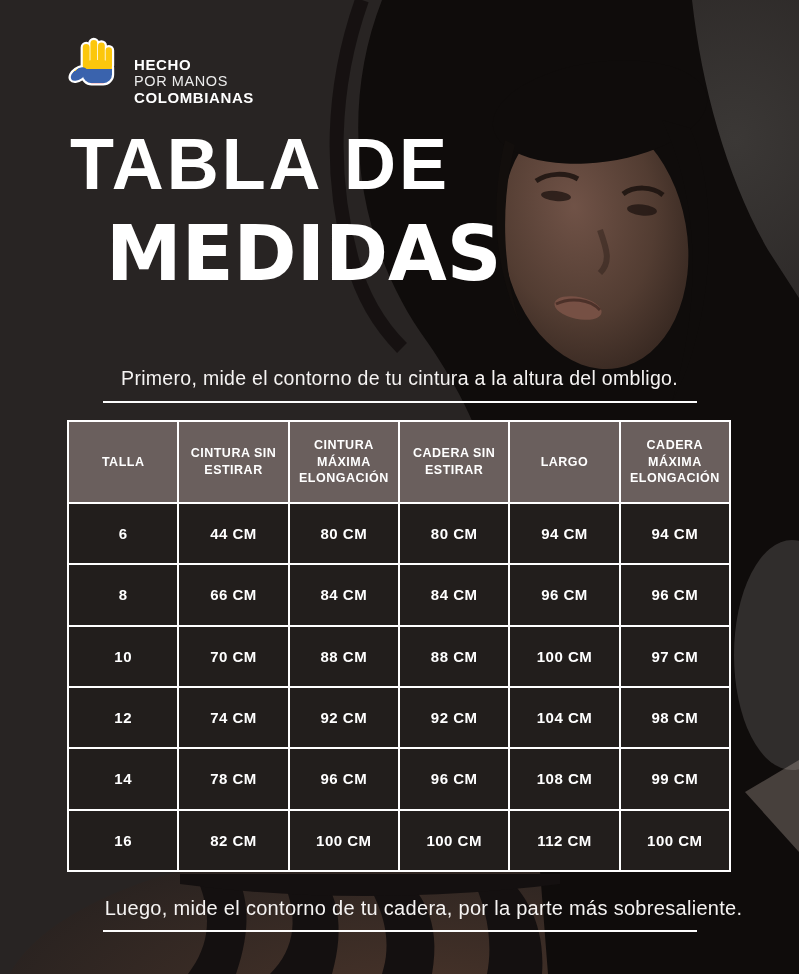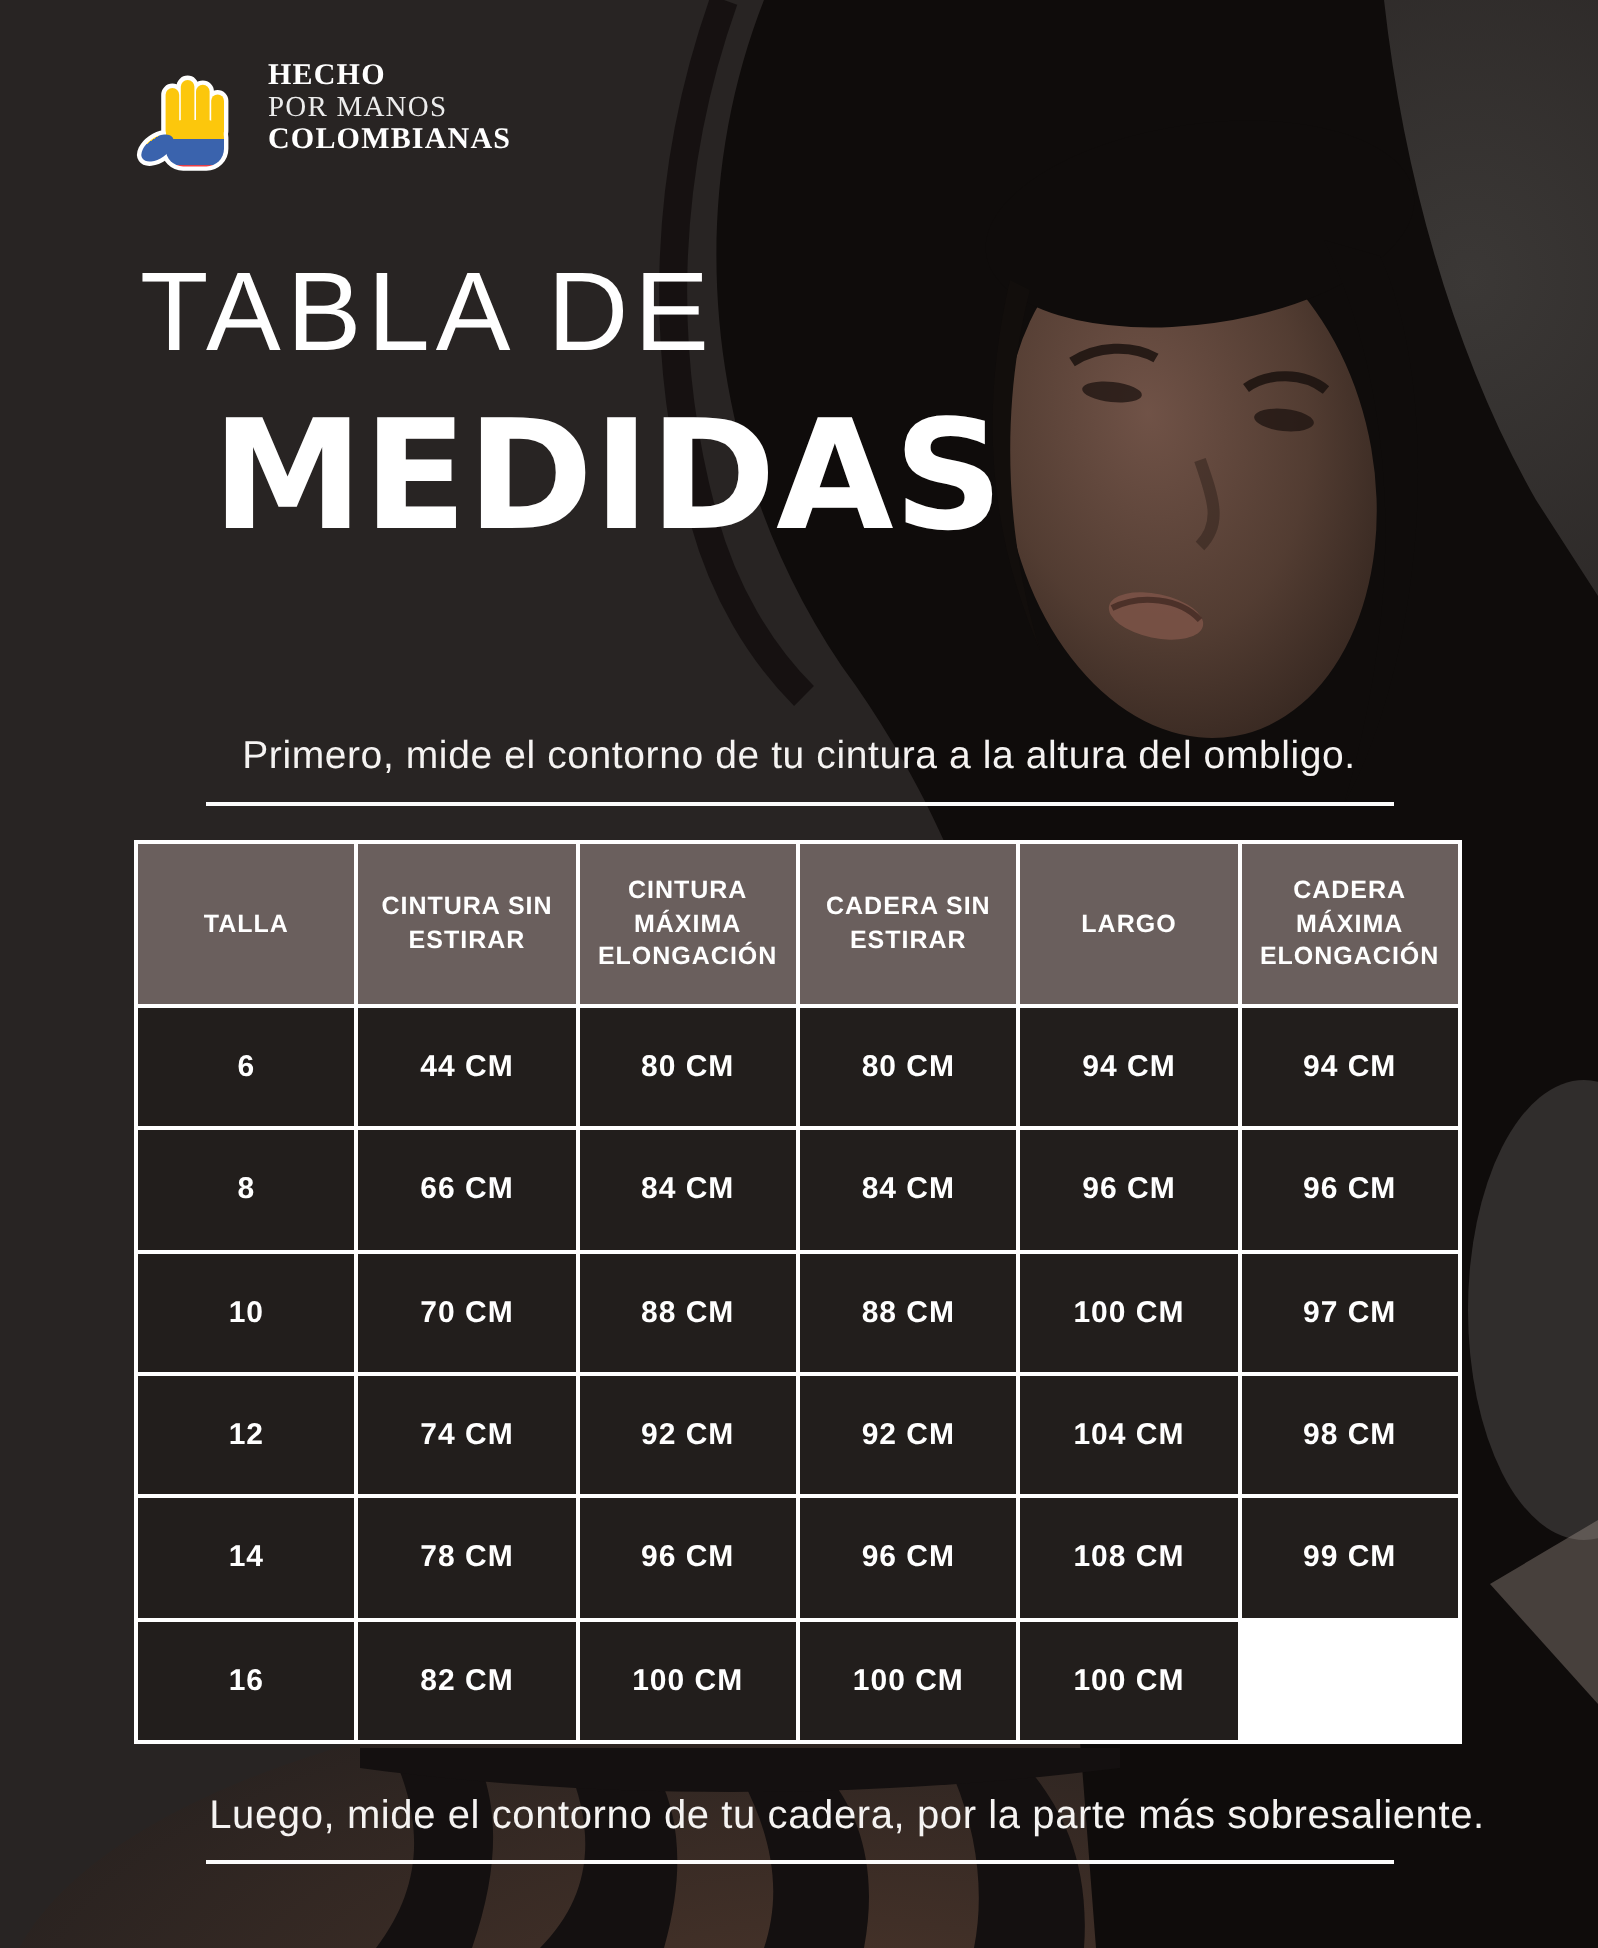--- a/index.html
+++ b/index.html
@@ -2,30 +2,30 @@
 <html><head>
 <meta charset="utf-8">
 <style>
   html,body{margin:0;padding:0;background:#111;}
   .page{position:relative;width:799px;height:974px;overflow:hidden;background:#282423;
         font-family:"Liberation Sans",sans-serif;}
   .bg{position:absolute;left:0;top:0;width:799px;height:974px;z-index:0;}
   .content{position:absolute;inset:0;z-index:1;}
 
   
-  .logo{position:absolute;left:66px;top:30px;display:flex;align-items:flex-start;gap:12px;font-family:Liberation Serif, serif;}
+  .logo{position:absolute;left:66px;top:30px;display:flex;align-items:flex-end;gap:12px;}
   .logo-hand{width:56px;height:76px;}
   .logo-text{color:#fff;line-height:1.1;}
   .logo-l1{font-weight:bold;font-size:15px;letter-spacing:.6px;}
   .logo-l2{font-weight:400;font-size:14.5px;letter-spacing:.6px;color:#ececec;}
   .logo-l3{font-weight:bold;font-size:15px;letter-spacing:.6px;}
 
   
   .title{position:absolute;left:70px;top:128px;color:#fff;}
-  .title-l1{font-size:56px;font-weight:400;letter-spacing:3px;line-height:1;}
+  .title-l1{font-size:72px;font-weight:700;letter-spacing:3px;line-height:1;}
   .title-l2{font-size:76px;font-weight:bold;font-family:"DejaVu Sans",sans-serif;
             letter-spacing:0;line-height:1;margin-top:16px;margin-left:36px;}
 
   
   .instr{position:absolute;left:0;width:100%;text-align:center;color:#f5f3f2;
          font-size:19.5px;letter-spacing:.3px;}
   .instr-top{top:367px;}
   .instr-bottom{top:897px;font-size:20px;margin-left:24px;}
   .rule{position:absolute;height:2px;background:#fcfcfc;left:103px;width:594px;}
   .rule-top{top:401px;}
@@ -186,20 +186,21 @@
       <div class="cell dat">78 CM</div>
       <div class="cell dat">96 CM</div>
       <div class="cell dat">96 CM</div>
       <div class="cell dat">108 CM</div>
       <div class="cell dat">99 CM</div>
 
       <div class="cell dat">16</div>
       <div class="cell dat">82 CM</div>
       <div class="cell dat">100 CM</div>
       <div class="cell dat">100 CM</div>
+      <div class="cell dat">112 CM</div>
       <div class="cell dat">100 CM</div>
     </div>
 
     <div class="instr instr-bottom">Luego, mide el contorno de tu cadera, por la parte más sobresaliente.</div>
     <div class="rule rule-bottom"></div>
 
   </div>
 </div>
 
 </body></html>

